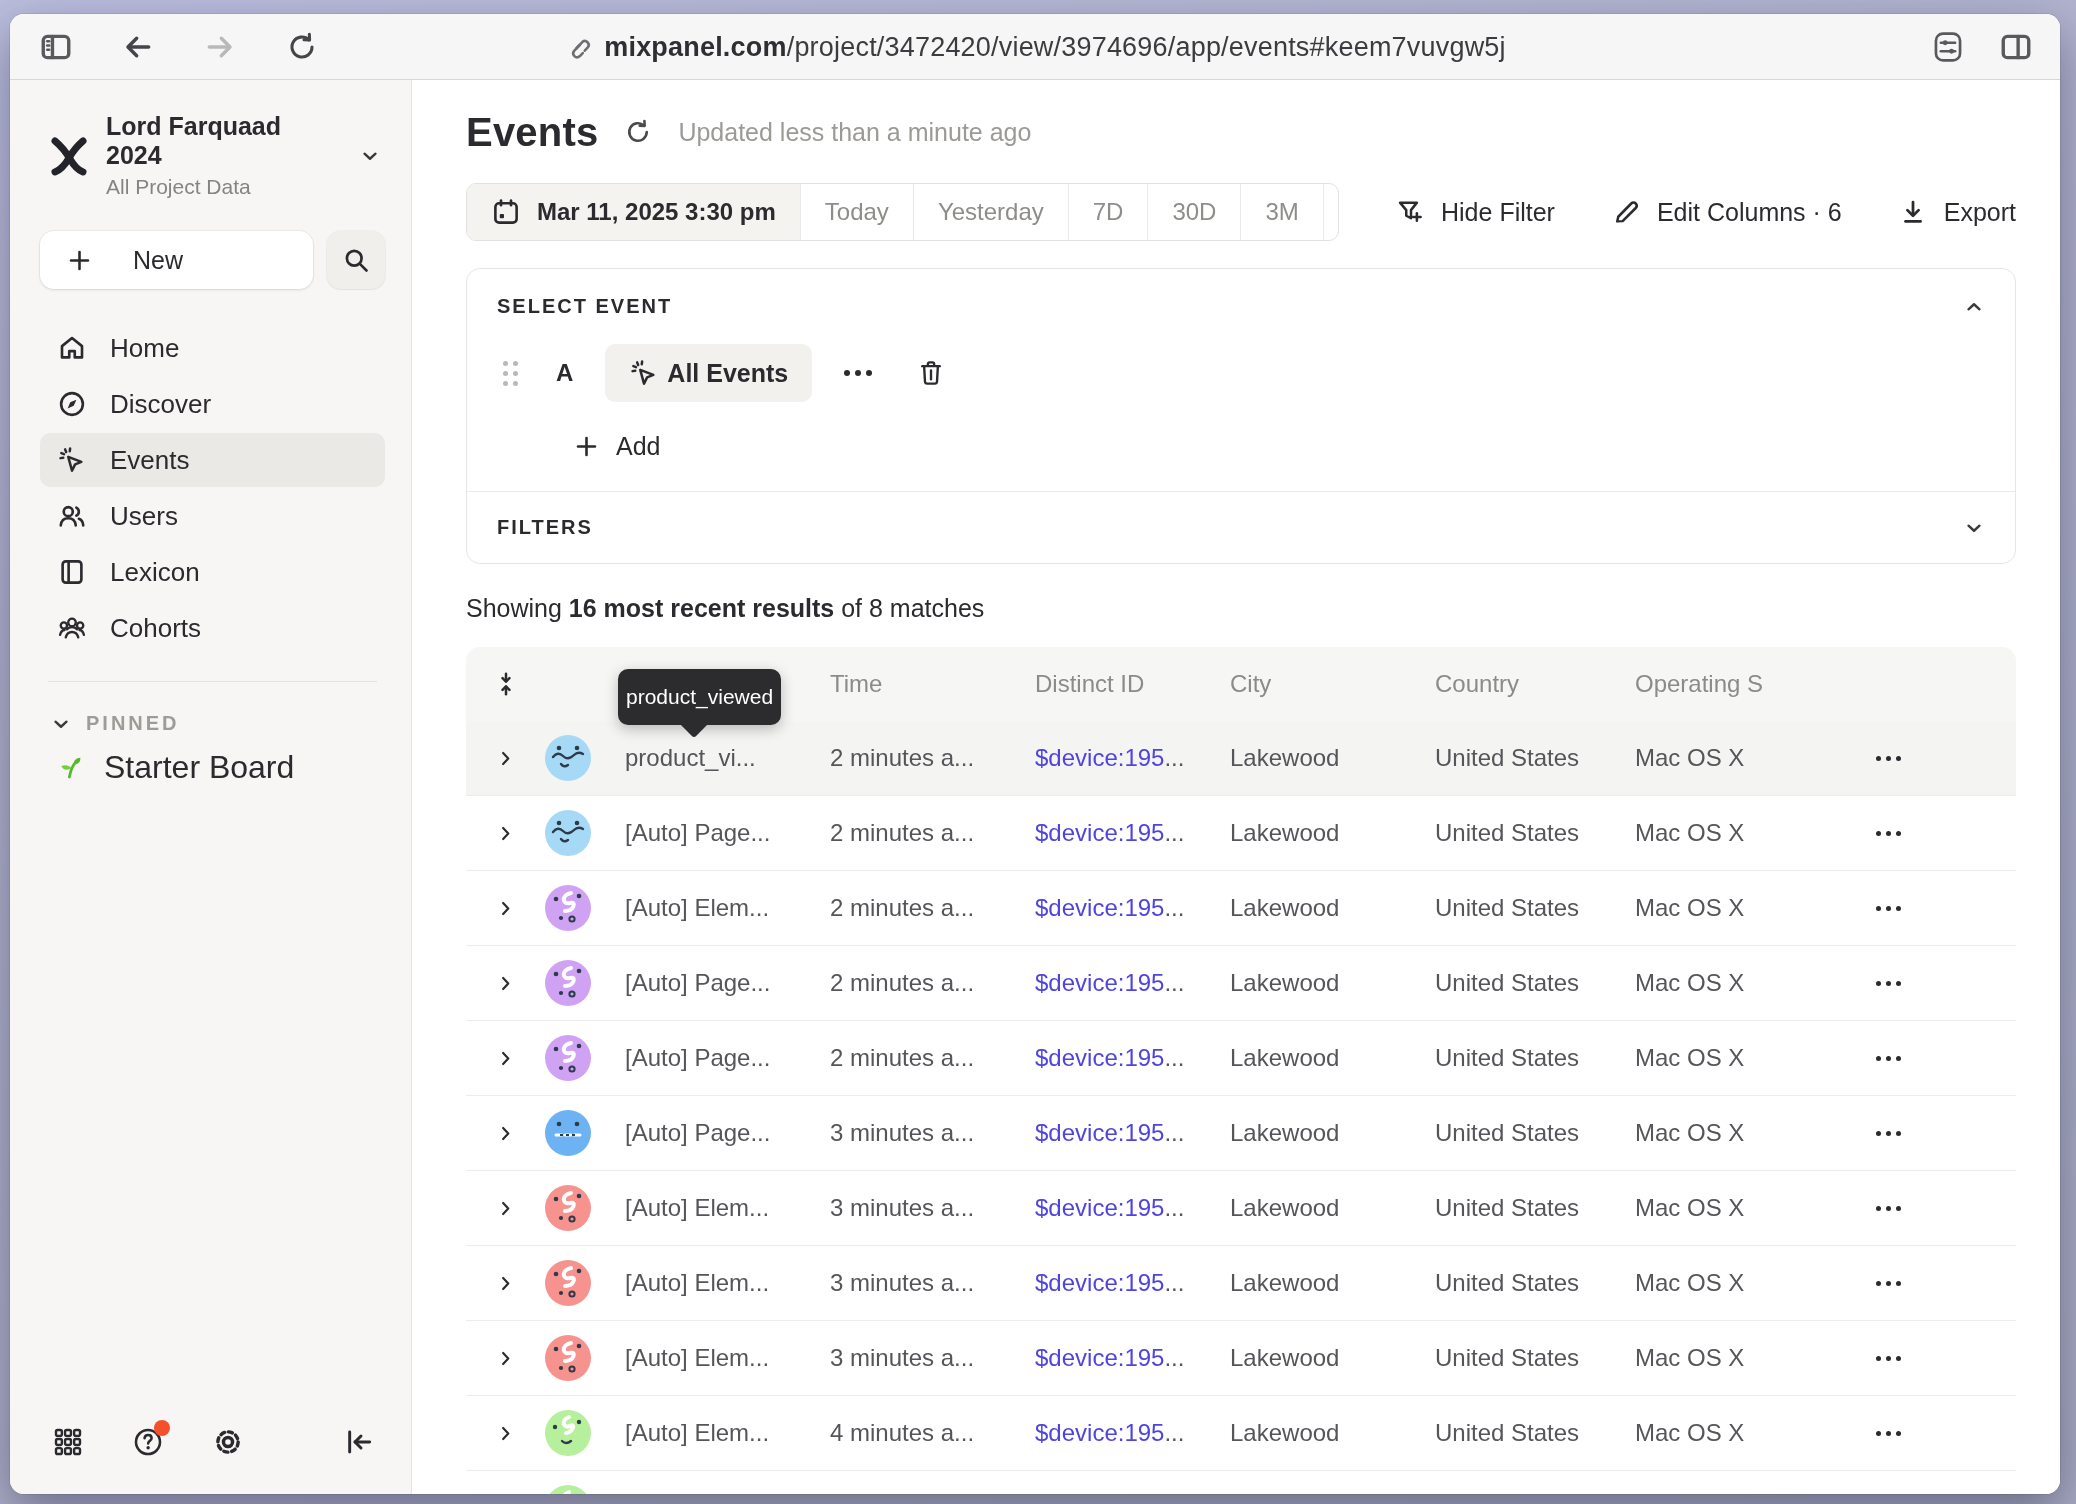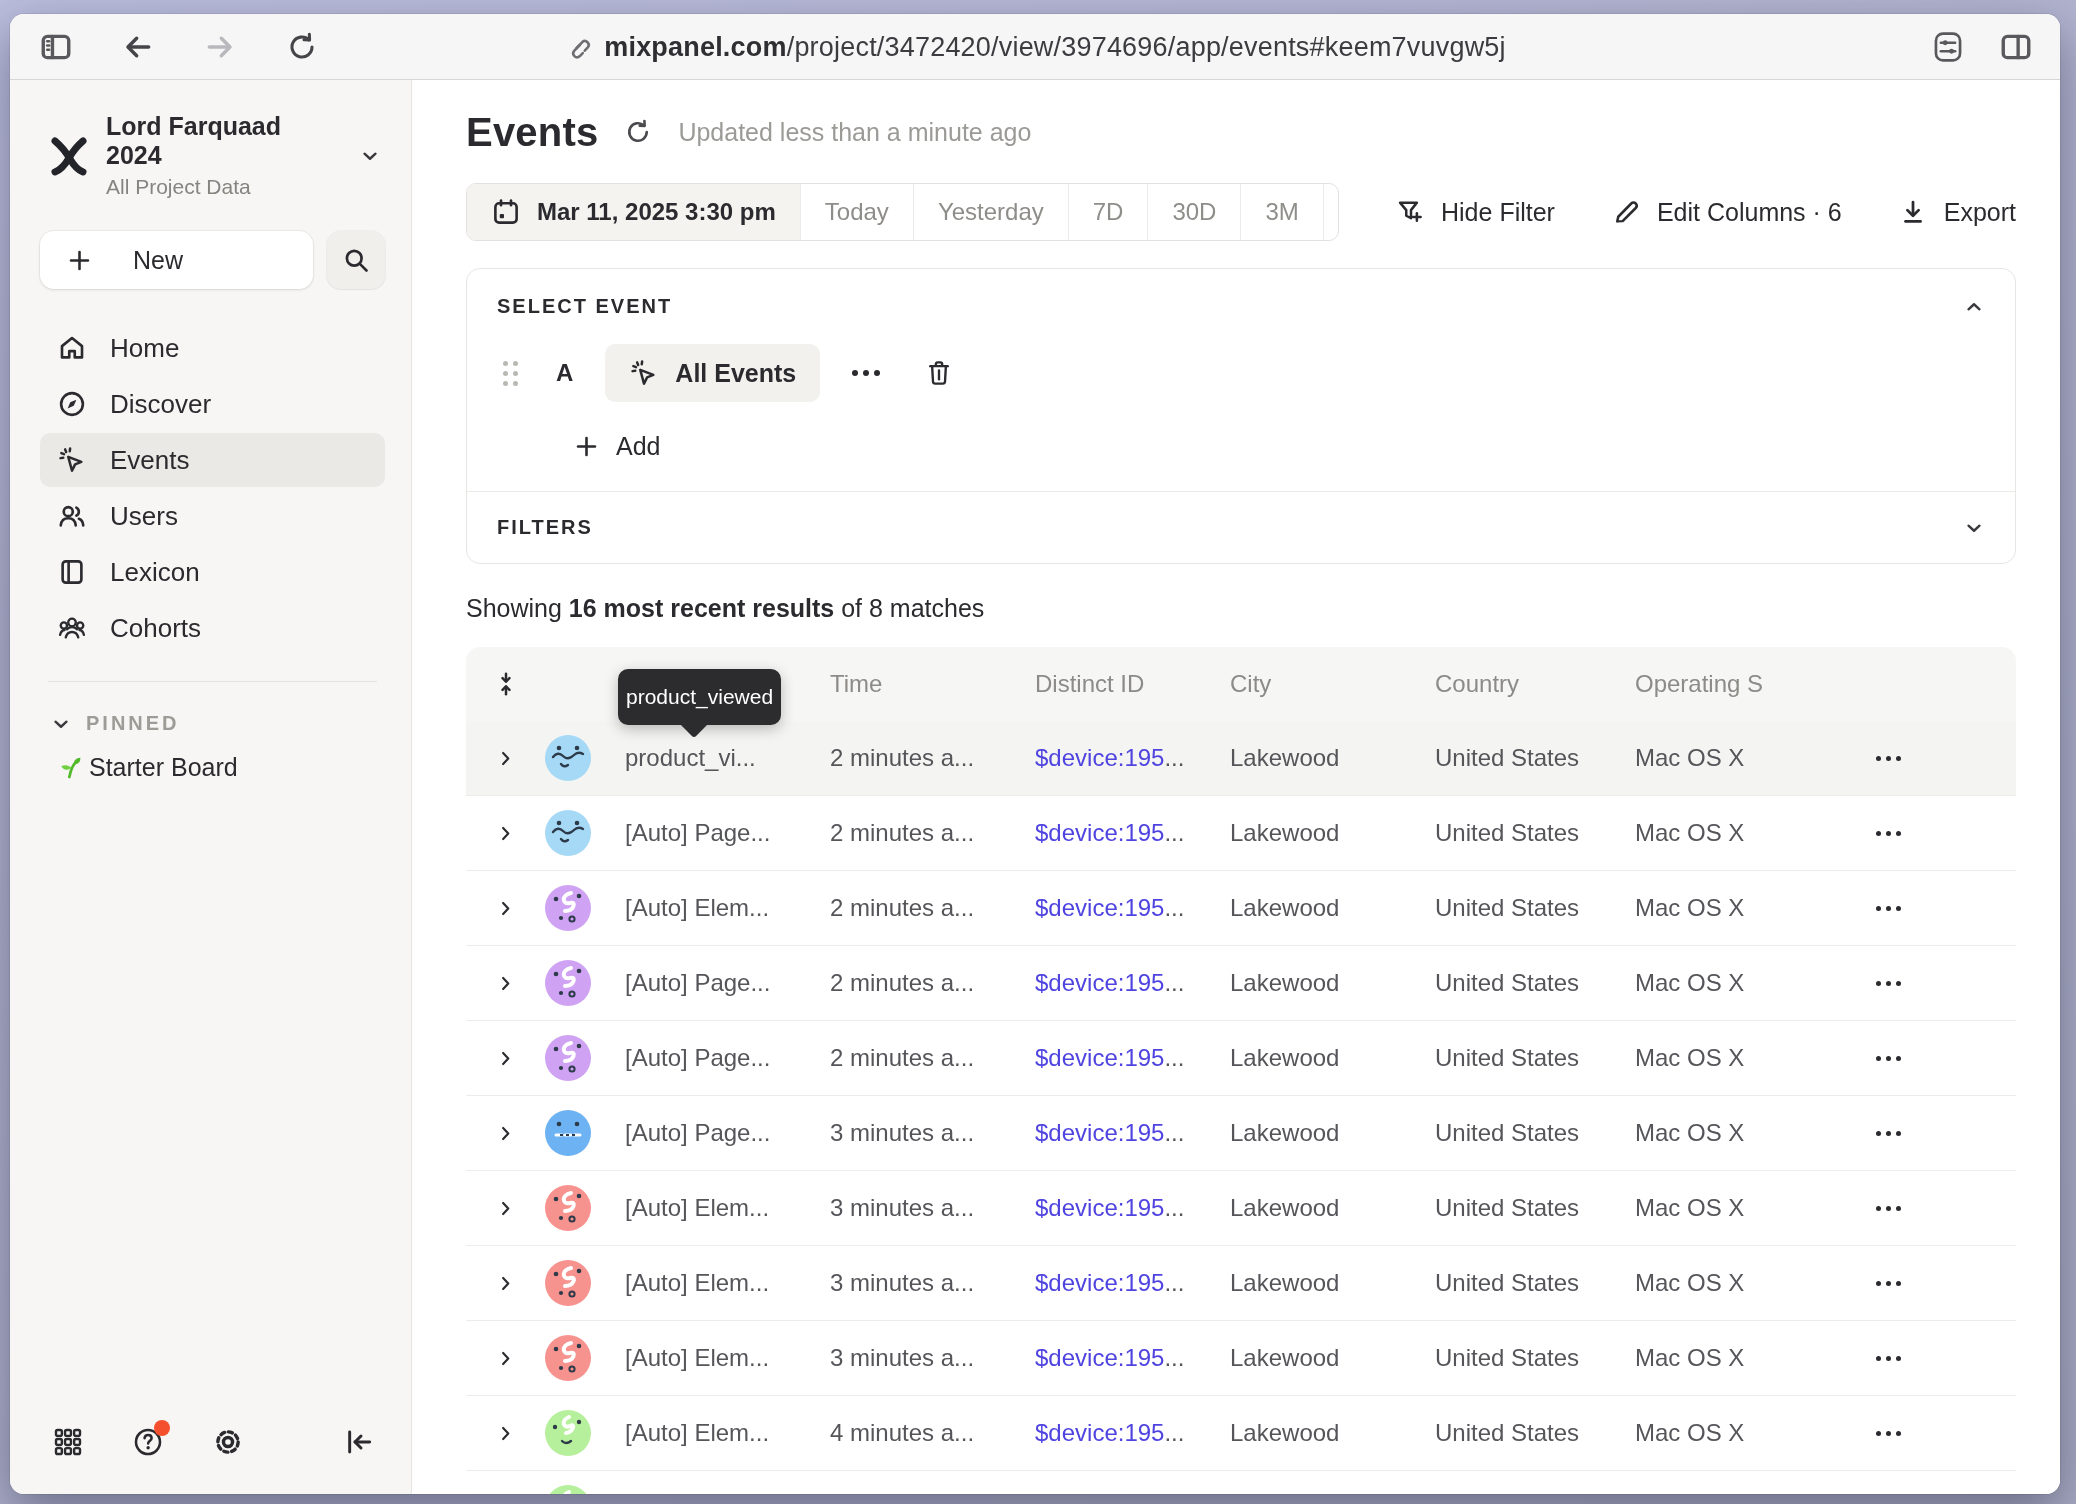--- a/index.html
+++ b/index.html
@@ -58,21 +58,21 @@
   .nav { margin-top: 22px; display: flex; flex-direction: column; gap: 2px; }
   .nav-item {
     display: flex; align-items: center; gap: 22px; height: 54px; padding: 0 16px;
     border-radius: 10px; cursor: pointer; font-size: 26px; color: #2b2b2f;
   }
   .nav-item.active { background: #eae9e5; }
   .nav-item .icon, .pinned-item .icon { width: 32px; display: flex; justify-content: center; }
   .side-divider { height: 1px; background: #e3e2df; margin: 26px 8px 0 8px; }
   .pinned-head { display: flex; align-items: center; gap: 14px; margin: 30px 0 6px 10px; }
   .pinned-label { font-size: 20px; font-weight: 700; letter-spacing: 3px; color: #9d9c97; }
-  .pinned-item { display: flex; align-items: center; gap: 3px; height: 52px; padding: 0 14px; border-radius: 10px; font-size: 25px; cursor: pointer; }
+  .pinned-item { display: flex; align-items: center; gap: 18px; height: 52px; padding: 0 14px; border-radius: 10px; font-size: 32px; cursor: pointer; }
   .sidebar-spacer { flex: 1; }
   .side-footer { display: flex; align-items: center; gap: 40px; padding: 10px 6px 6px 8px; }
   .foot-btn { position: relative; display: flex; align-items: center; justify-content: center; width: 40px; height: 40px; cursor: pointer; }
   .badge-dot { position: absolute; right: -2px; top: -2px; width: 16px; height: 16px; border-radius: 50%; }
   .foot-spacer { flex: 1; }
   
   .main { flex: 1; min-width: 0; background: #ffffff; padding: 24px 44px 0 54px; display: flex; flex-direction: column; position: relative; overflow: hidden; }
   .page-head { display: flex; align-items: center; gap: 26px; height: 56px; }
   .page-title { font-size: 40px; font-weight: 800; letter-spacing: .2px; }
   .updated { font-size: 25px; color: #9b9a97; }
@@ -88,21 +88,21 @@
   
   .query-card { border: 1px solid #e7e6e3; border-radius: 14px; margin-top: 26px; background: #fff; }
   .qc-section { padding: 26px 30px 30px 30px; }
   .qc-head { display: flex; align-items: center; }
   .qc-label { font-size: 20px; font-weight: 700; letter-spacing: 2px; color: #2b2b2f; }
   .qc-chevron { margin-left: auto; cursor: pointer; display: flex; }
   .clause-row { display: flex; align-items: center; gap: 24px; margin: 26px 0 8px 6px; }
   .drag-handle { display: grid; grid-template-columns: repeat(2, 5px); grid-gap: 5px; cursor: grab; }
   .drag-handle i { width: 5px; height: 5px; border-radius: 50%; background: #b9b8b3; }
   .clause-letter { font-size: 24px; font-weight: 600; margin: 0 8px 0 14px; }
-  .event-chip { display: flex; align-items: center; gap: 16px; background: #f2f1ee; border-radius: 10px; padding: 14px 24px; cursor: pointer; }
+  .event-chip { display: flex; align-items: center; gap: 8px; background: #f2f1ee; border-radius: 10px; padding: 14px 24px; cursor: pointer; }
   .event-chip .label { font-size: 25px; font-weight: 700; }
   .kebab { display: flex; gap: 5px; cursor: pointer; padding: 8px; }
   .kebab i { width: 6px; height: 6px; border-radius: 50%; background: #2b2b2f; }
   .trash-btn { cursor: pointer; display: flex; margin-left: 12px; }
   .add-row { display: flex; align-items: center; gap: 16px; margin: 30px 0 0 76px; cursor: pointer; }
   .add-row .label { font-size: 25px; font-weight: 500; }
   .qc-divider { height: 1px; background: #ebeae7; }
   .filters-section { padding: 24px 30px; display: flex; align-items: center; }
   
   .summary { margin-top: 30px; font-size: 25px; color: #2b2b2f; }

